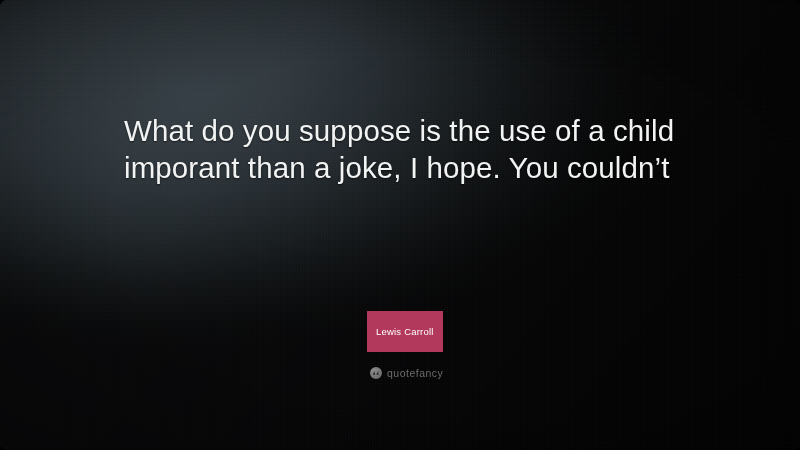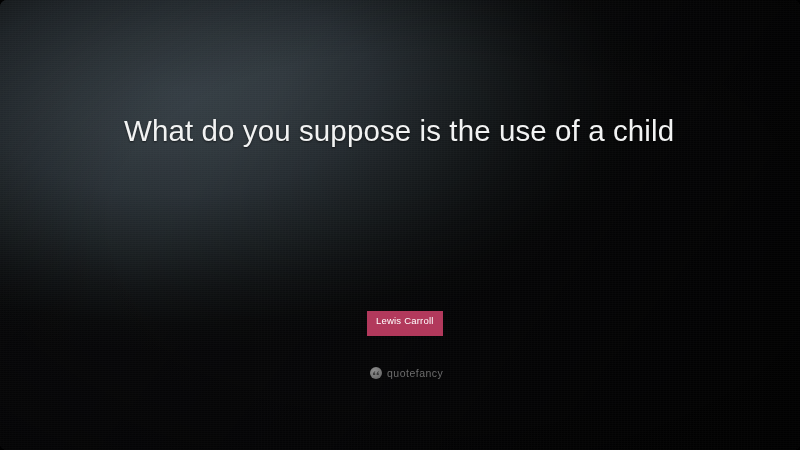--- a/index.html
+++ b/index.html
@@ -96,23 +96,23 @@
   .quote-line {
     display: block;
     white-space: nowrap;
   }
 
   .author-badge {
     position: absolute;
     left: 367px;
     top: 311px;
     height: 17px;
-    padding: 4px 9px;
+    padding: 12px 9px;
     display: flex;
-    align-items: flex-start;
+    align-items: center;
     background: #b2395c;
     color: #ffffff;
     font-size: 9.5px;
     letter-spacing: 0.2px;
     white-space: nowrap;
   }
 
   .watermark {
     position: absolute;
     left: 370px;
@@ -147,20 +147,21 @@
   <div class="bg-base"></div>
   <div class="bg-glow"></div>
   <div class="bg-vignette"></div>
   <div class="bg-corners"></div>
   <div class="bg-noise"></div>
 
   <div class="content">
 
     <div class="quote-text">
       <span class="quote-line">What do you suppose is the use of a child</span>
+      <span class="quote-line">imporant than a joke, I hope. You couldn’t</span>
     </div>
 
     <div class="author-badge">
       <span>Lewis Carroll</span>
     </div>
 
     <div class="watermark">
       <span class="wm-logo">
         <svg width="8" height="8" viewBox="0 0 8 8" aria-hidden="true">
           <path d="M1 5.2c0-1.4.8-2.5 2-3l.35.75C2.7 3.3 2.3 3.8 2.3 4.3h.9v1.8H1V5.2zm3.6 0c0-1.4.8-2.5 2-3l.35.75c-.65.35-1.05.85-1.05 1.35h.9v1.8H4.6V5.2z" fill="#3a3a3a"></path>

